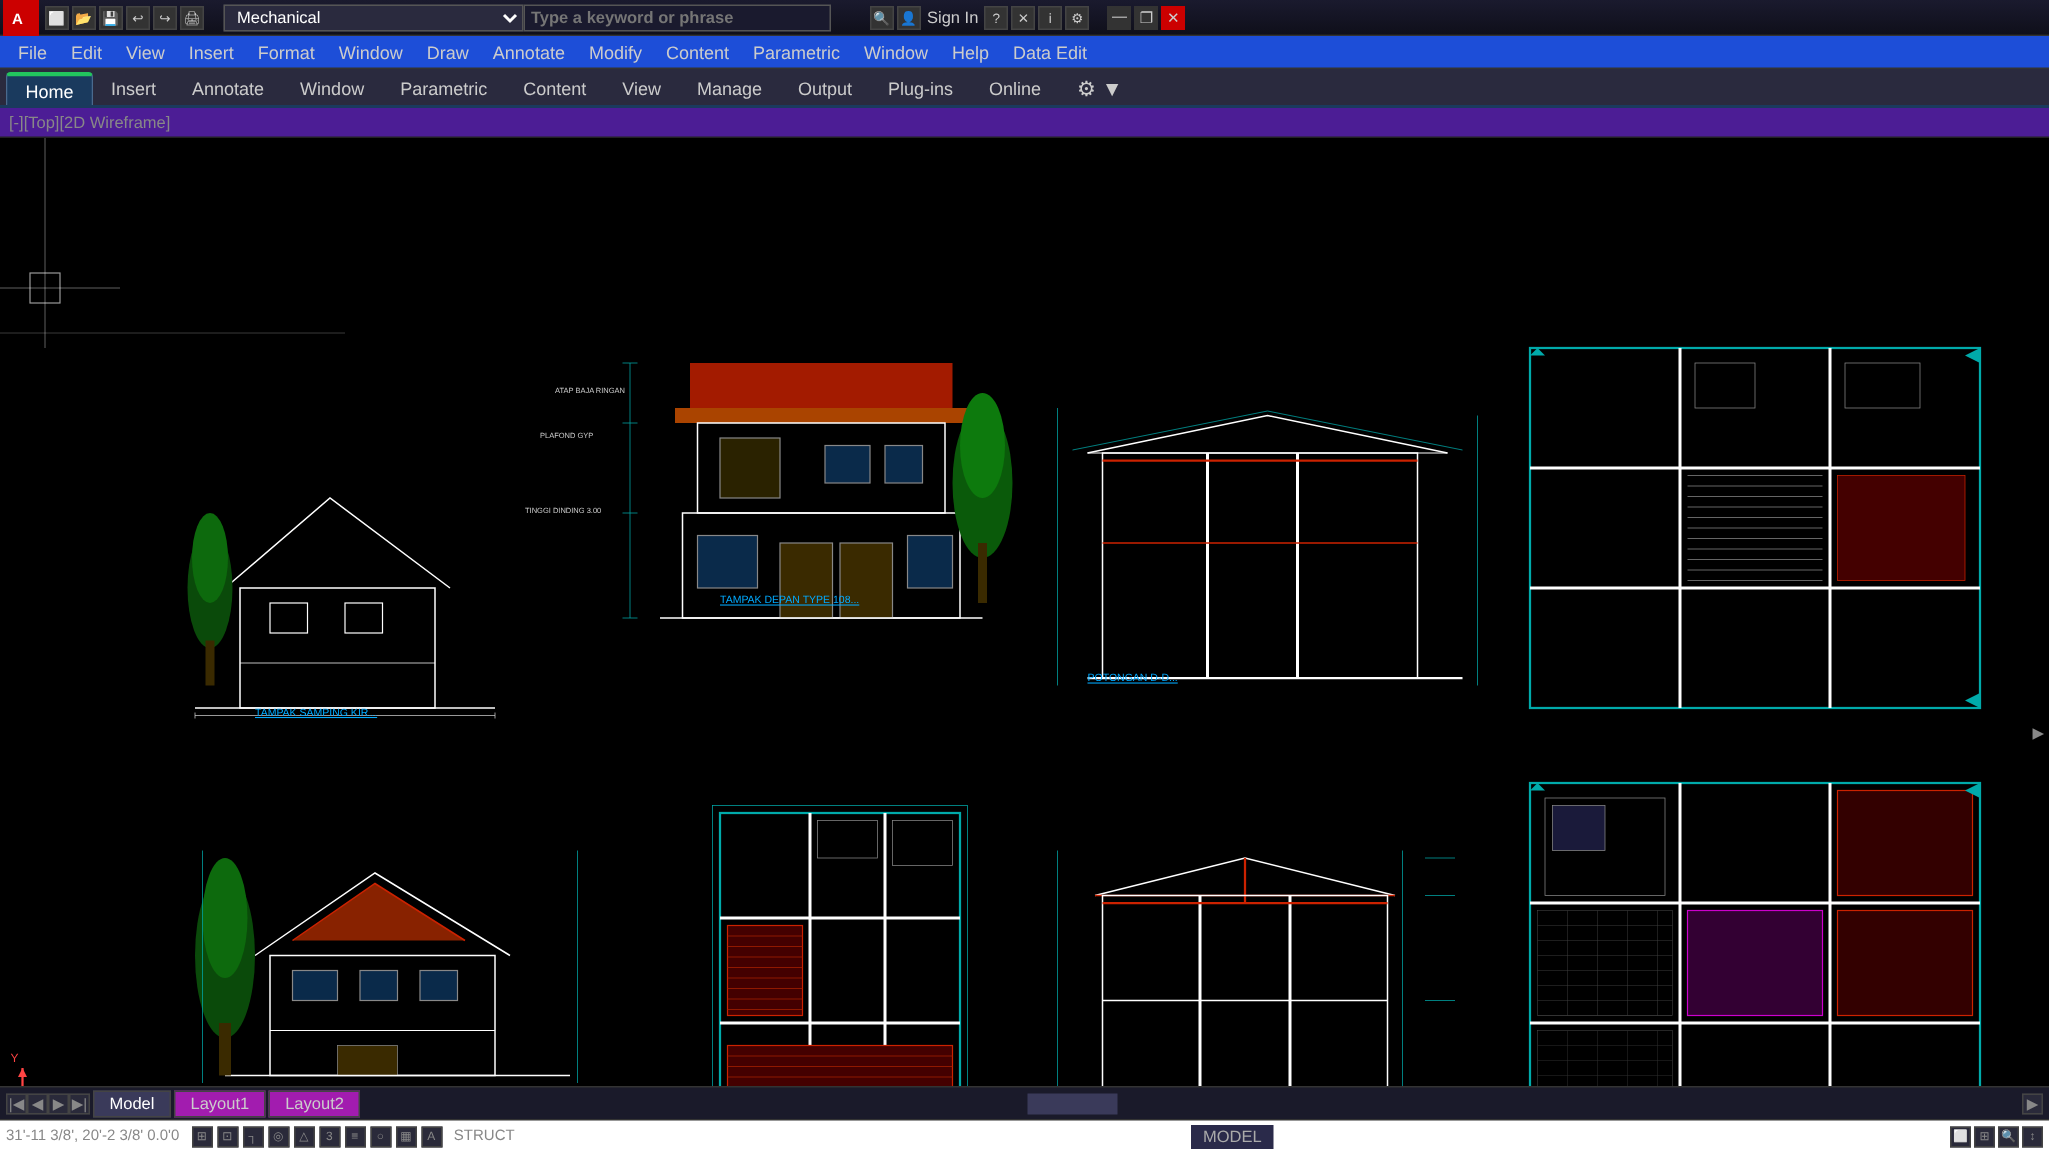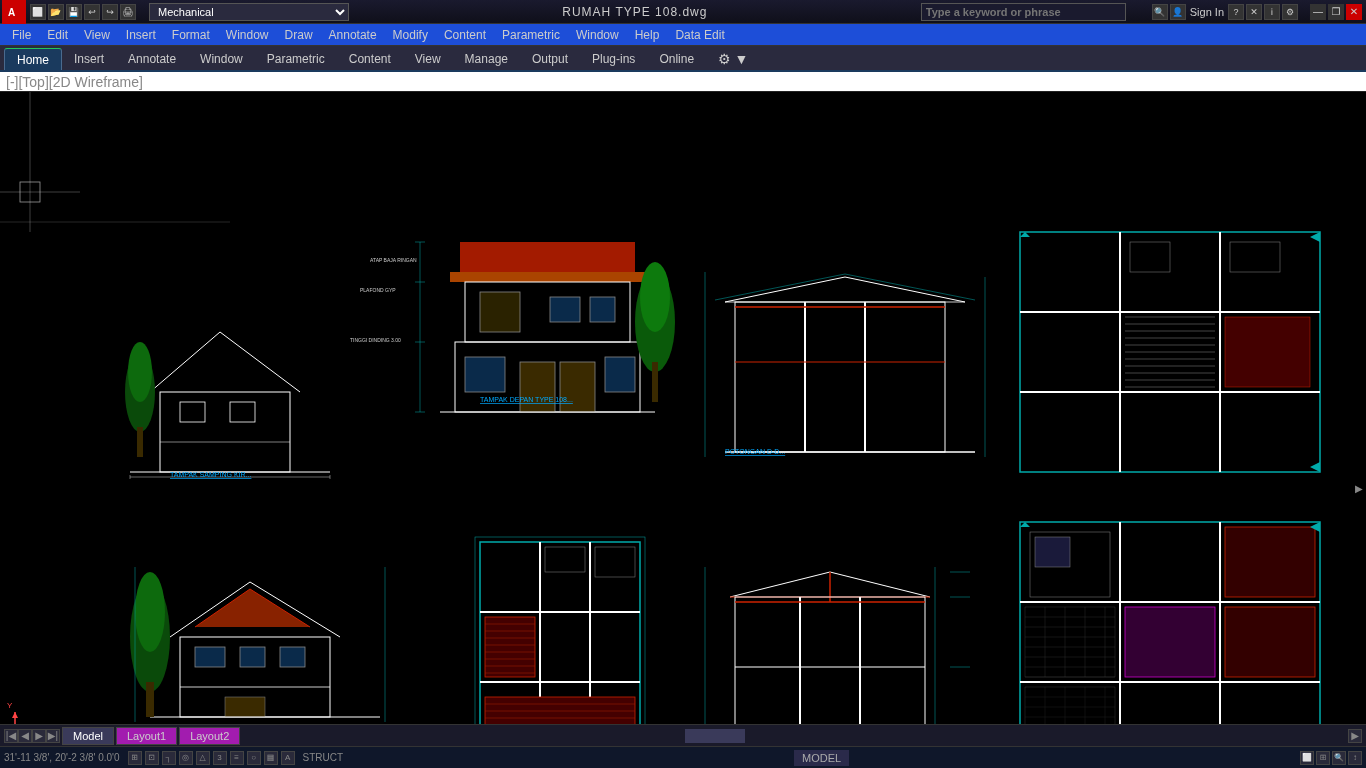--- a/index.html
+++ b/index.html
@@ -112,33 +112,33 @@
       color: #ccc;
       cursor: pointer;
       border-top-left-radius: 3px;
       border-top-right-radius: 3px;
       height: 22px;
       display: flex; align-items: center;
     }
     .ribbon-tab.active {
       background: #1a3a5e;
       color: #fff;
-      border-top: 1px solid #22c55e;
+      border-top: 3px solid #22c55e;
       border-left: 1px solid #4a6a8e;
       border-right: 1px solid #4a6a8e;
     }
 
     
     #view-header {
       height: 20px;
-      background: #ffffff;
+      background: #4c1d95;
       display: flex;
       align-items: center;
       padding: 0 6px;
-      font-size: 14px;
+      font-size: 11px;
       color: #888;
       border-bottom: 1px solid #222;
     }
 
     
     #drawing-area {
       width: 1366px;
       height: calc(768px - 24px - 22px - 26px - 20px - 22px - 22px);
       background: #000;
       position: relative;
@@ -147,21 +147,21 @@
 
     
     #cad-svg {
       width: 100%;
       height: 100%;
     }
 
     
     #status-bar {
       height: 22px;
-      background: #0f172a;
+      background: #ffffff;
       display: flex;
       align-items: center;
       border-top: 1px solid #333;
       padding: 0 4px;
       font-size: 11px;
       color: #888;
     }
     #layout-tabs {
       height: 22px;
       background: #1a1a2a;
@@ -240,21 +240,20 @@
     <div class="toolbar-icon">⬜</div>
     <div class="toolbar-icon">📂</div>
     <div class="toolbar-icon">💾</div>
     <div class="toolbar-icon">↩</div>
     <div class="toolbar-icon">↪</div>
     <div class="toolbar-icon">🖨</div>
   </div>
   <select id="workspace-selector">
     <option>Mechanical</option>
   </select>
-  <span id="title-text">RUMAH TYPE 108.dwg</span>
   <input id="search-box" type="text" placeholder="Type a keyword or phrase" style="">
   <div class="toolbar-icons">
     <div class="toolbar-icon">🔍</div>
     <div class="toolbar-icon">👤</div>
   </div>
   <button id="sign-in-btn">Sign In</button>
   <div id="title-controls">
     <div class="toolbar-icon">?</div>
     <div class="toolbar-icon">✕</div>
     <div class="toolbar-icon">ℹ</div>

